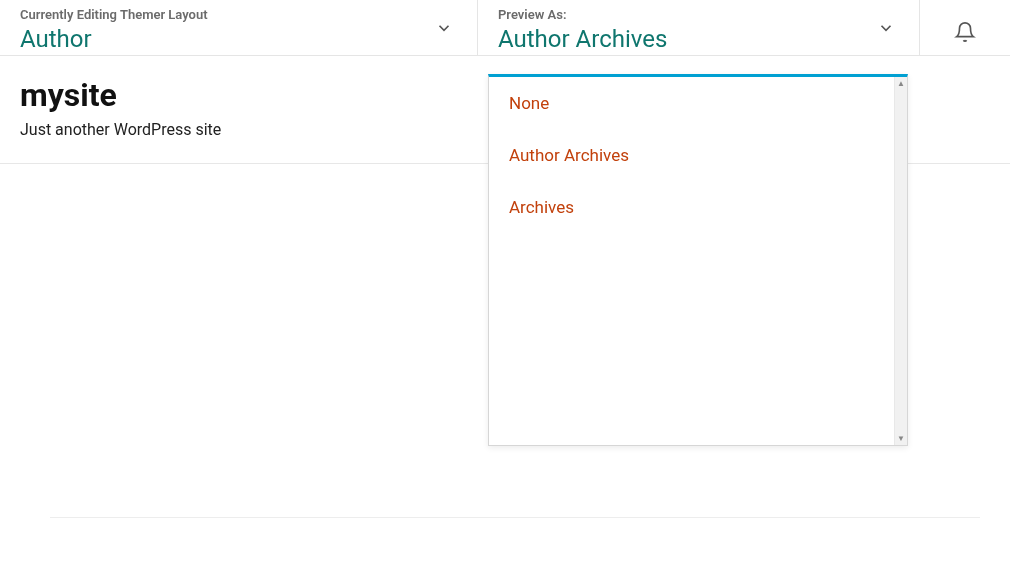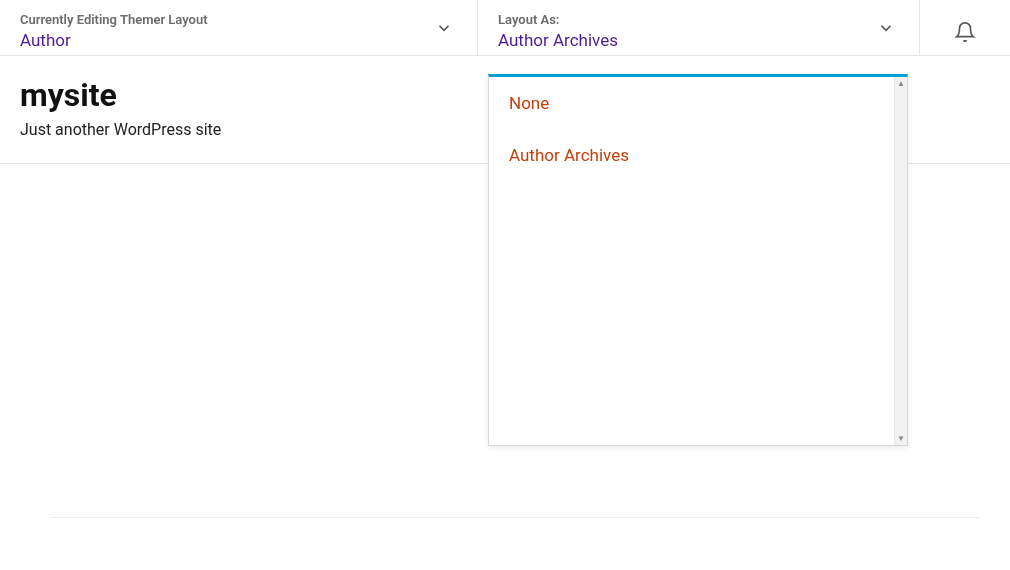--- a/index.html
+++ b/index.html
@@ -41,22 +41,22 @@
       align-items: center;
       justify-content: center;
     }
     .section-label {
       font-size: 13px;
       font-weight: 600;
       color: #6b6b6b;
       line-height: 1.3;
     }
     .section-value {
-      font-size: 17px;
-      color: #4c1d95;
+      font-size: 24px;
+      color: #0f766e;
       line-height: 1.3;
     }
     .chevron {
       position: absolute;
       right: 24px;
       top: 50%;
       transform: translateY(-50%);
       width: 18px;
       height: 18px;
       display: flex;
@@ -149,21 +149,21 @@
   <div class="top-section editing">
     <div class="section-label">Currently Editing Themer Layout</div>
     <div class="section-value">Author</div>
     <span class="chevron">
       <svg viewBox="0 0 24 24" width="18" height="18" fill="none" stroke="currentColor" stroke-width="2.2">
           <polyline points="6 9 12 15 18 9"></polyline>
         </svg>
     </span>
   </div>
   <div class="top-section preview">
-    <div class="section-label">Layout As:</div>
+    <div class="section-label">Preview As:</div>
     <div class="section-value">Author Archives</div>
     <span class="chevron">
       <svg viewBox="0 0 24 24" width="18" height="18" fill="none" stroke="currentColor" stroke-width="2.2">
           <polyline points="6 9 12 15 18 9"></polyline>
         </svg>
     </span>
   </div>
   <div class="top-section notif">
     <span class="bell-icon">
       <svg viewBox="0 0 24 24" width="22" height="22" fill="none" stroke="currentColor" stroke-width="1.8">
@@ -177,20 +177,21 @@
 <div class="content-area">
   <h1 class="site-title">mysite</h1>
   <p class="site-tagline">Just another WordPress site</p>
   <div class="section-divider"></div>
 </div>
 
 <div class="dropdown-panel">
   <div class="dropdown-inner">
     <div class="dropdown-item">None</div>
     <div class="dropdown-item">Author Archives</div>
+    <div class="dropdown-item">Archives</div>
   </div>
   <div class="dropdown-scrollbar">
     <div class="scroll-arrow up">▲</div>
     <div class="scroll-arrow down">▼</div>
   </div>
 </div>
 
 <div class="footer-line"></div>
 
 </body></html>

